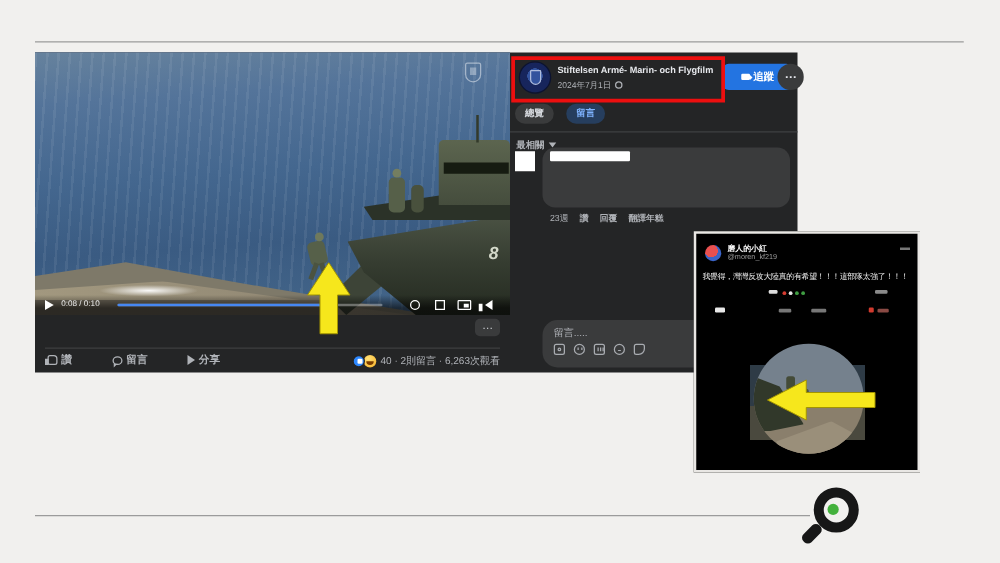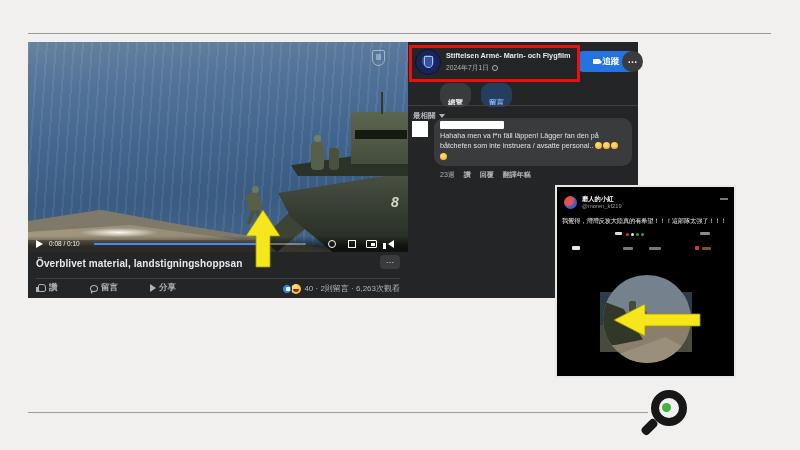--- a/index.html
+++ b/index.html
@@ -105,21 +105,21 @@
   .page-name { position:absolute; left:38px; top:9px; font-size:7.3px; font-weight:bold; color:#e7e9ed; white-space:nowrap; }
   .page-date { position:absolute; left:38px; top:21px; font-size:6.8px; color:#b0b3b8; display:flex; align-items:center; gap:3px; }
   .globe { width:6px; height:6px; border:1px solid #b0b3b8; border-radius:50%; display:inline-block; }
   .follow-btn { position:absolute; left:170px; top:9px; width:56px; height:21px; background:#2374e1; border-radius:5px;
     color:#fff; font-size:8.5px; font-weight:bold; display:flex; align-items:center; justify-content:center; gap:3px; }
   .cam-ic { width:7px; height:5px; background:#fff; border-radius:1px; position:relative; display:inline-block; }
   .cam-ic i { position:absolute; right:-2px; top:0.5px; width:0; height:0; border-left:2.5px solid #fff;
     border-top:2px solid transparent; border-bottom:2px solid transparent; display:block; }
   .more-btn { position:absolute; left:214px; top:9px; width:21px; height:21px; border-radius:50%; background:#3a3b3c;
     color:#e4e6eb; font-size:10px; font-weight:bold; text-align:center; line-height:17px; }
-  .tab-pill { position:absolute; top:41px; height:16px; border-radius:9px; font-size:7.5px; line-height:16px; padding:12px 8px; font-weight:bold;margin-left:28px; }
+  .tab-pill { position:absolute; top:41px; height:16px; border-radius:9px; font-size:7.5px; line-height:16px; padding:0 8px; font-weight:bold; }
   .tab-overview { left:4px; background:#3a3b3c; color:#d8dbe0; }
   .tab-comments { left:45px; background:#263e5e; color:#7fb3ff; }
   .panel-divider { position:absolute; left:0; top:63px; width:230px; height:1px; background:#3e4042; }
   .sort { position:absolute; left:5px; top:69px; font-size:7.5px; font-weight:bold; color:#b0b3b8; display:flex; align-items:center; gap:3px; }
   .caret-down { width:0; height:0; border-left:3px solid transparent; border-right:3px solid transparent; border-top:4px solid #b0b3b8; display:inline-block; }
 
   .cmt-avatar-redact { position:absolute; left:4px; top:79px; width:16px; height:16px; background:#fff; }
   .bubble { position:absolute; left:26px; top:76px; width:198px; height:48px; background:#3a3b3c; border-radius:10px; padding:3px 6px; }
   .cmt-name-redact { width:64px; height:8px; background:#fff; border-radius:1px; margin-bottom:2px; }
   .cmt-text { font-size:7.2px; line-height:1.45; color:#dfe1e5; }
@@ -226,21 +226,20 @@
       <div class="vicon pip">
           <i></i>
         </div>
       <div class="vicon vol">
           <i></i>
         </div>
     </div>
   </div>
 
   <div class="abs" id="vtitle-bar">
-    <div class="vtitle">Överblivet material, landstigningshoppsan</div>
     <div class="vmore">…</div>
   </div>
   <div class="row-divider"></div>
 
   <div class="abs" id="action-row">
     <div class="action a-like">
       <span class="thumb-ic">
           <i></i>
         </span>
       <span>讚</span>
@@ -289,31 +288,46 @@
     <div class="panel-divider"></div>
 
     <div class="sort">
       <span>最相關</span>
       <span class="caret-down"></span>
     </div>
 
     <div class="cmt-avatar-redact"></div>
     <div class="bubble">
       <div class="cmt-name-redact"></div>
-      <div class="cmt-text"><span>Hahaha men va f*n fäll läppen! Lägger fan den på båtchefen som inte instruera / avsatte personal..</span>
-        <span class="emj"></span><span class="emj"></span><span class="emj"></span><span class="emj"></span>
-      </div>
     </div>
     <div class="cmt-meta">
       <span class="age">23週</span>
       <span>讚</span>
       <span>回覆</span>
       <span>翻譯年糕</span>
     </div>
 
+    <div class="composer">
+      <div class="composer-ph">留言.....</div>
+      <div class="cicons">
+        <span class="cic cam">
+            <i></i>
+          </span>
+        <span class="cic face">
+            <i></i>
+          </span>
+        <span class="cic gif">
+            <i></i>
+          </span>
+        <span class="cic emo">
+            <i></i>
+          </span>
+        <span class="cic stk"></span>
+      </div>
+    </div>
   </div>
 </div>
 
 <svg class="abs" id="arrow-main" width="36" height="58" viewBox="0 0 36 58">
   <polygon points="18,0 35,26 25,26 25,57 11,57 11,26 1,26" fill="#f6e71c" stroke="#a39400" stroke-width="0.8"></polygon>
 </svg>
 
 <div class="abs" id="repost">
   <div class="rp-avatar"></div>
   <div class="rp-name">磨人的小紅</div>

